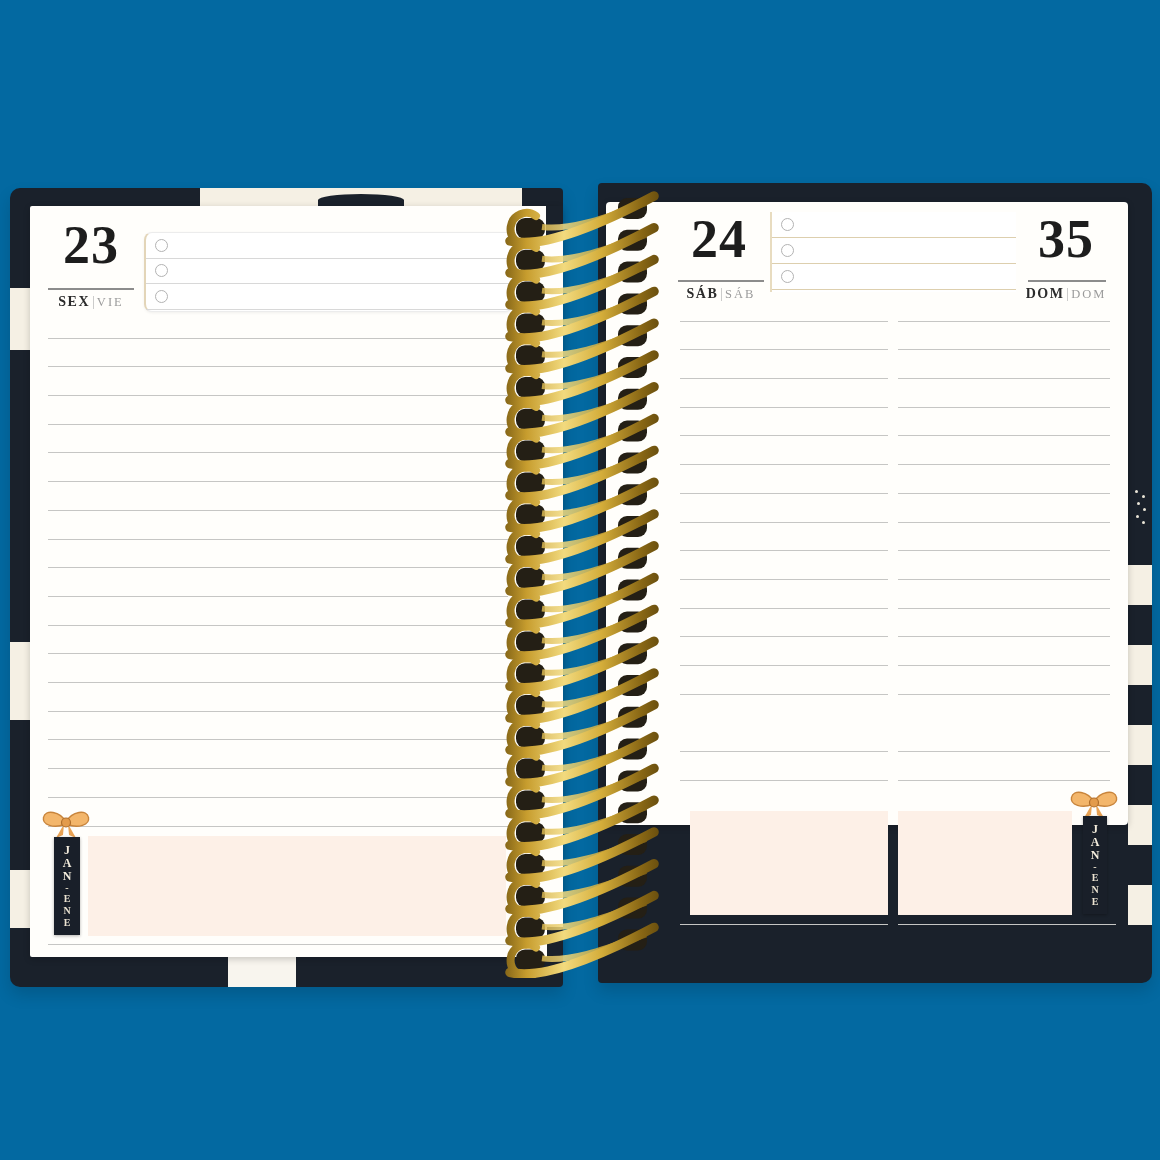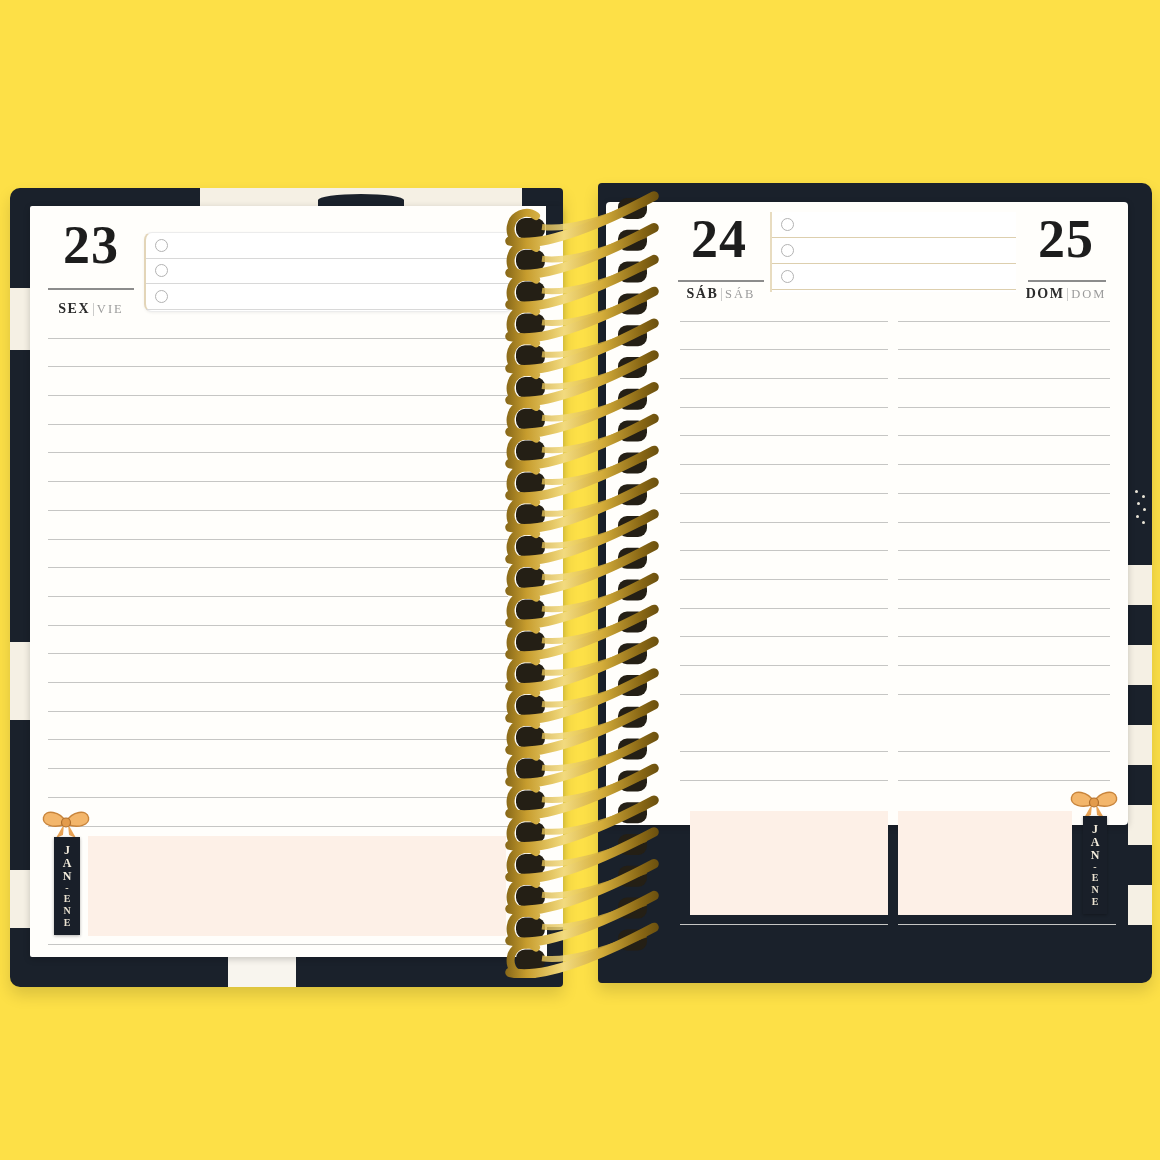--- a/index.html
+++ b/index.html
@@ -1,16 +1,16 @@
 <!DOCTYPE html>
 <html><head>
 <meta charset="utf-8">
 <style>
   html,body{margin:0;padding:0;background:#ffffff;}
-  .stage{position:relative;width:1160px;height:1160px;background:#fde047;overflow:hidden;
+  .stage{position:relative;width:1160px;height:1160px;background:#0369a1;overflow:hidden;
          font-family:"Liberation Serif",serif;}
   .abs{position:absolute;}
 
   
   .cover-left{left:10px;top:188px;width:553px;height:799px;background:#1a212b;
               border-radius:10px 4px 4px 10px;box-shadow:0 8px 16px rgba(0,0,0,.14);}
   .cover-right{left:598px;top:183px;width:554px;height:800px;background:#1a212b;
                border-radius:4px 10px 10px 4px;box-shadow:0 8px 16px rgba(0,0,0,.14);}
   .cream{background:#f5f0e4;}
   .gap-l1{left:10px;top:288px;width:22px;height:62px;}
@@ -88,21 +88,21 @@
   <div class="abs cream gap-l1"></div>
   <div class="abs cream gap-l2"></div>
   <div class="abs cream gap-l3"></div>
   <div class="abs cream gap-top"></div>
   <div class="abs bump"></div>
   <div class="abs gap-bottom"></div>
 
   <div class="abs paper paper-left">
     <div class="abs daynum" style="left:16px;top:10px;width:90px;">23</div>
     <div class="abs dayrule" style="left:18px;top:82px;width:86px;"></div>
-    <div class="abs daylabel" style="left:2px;top:88px;width:118px;margin-top:7px;">
+    <div class="abs daylabel" style="left:2px;top:88px;width:118px;">
       <span class="pt">SEX</span><span class="sep">|</span><span class="es">VIE</span>
     </div>
 
     <div class="abs chk chk-left">
         <div class="crow">
           <span class="circ"></span>
         </div>
         <div class="crow">
           <span class="circ"></span>
         </div>
@@ -162,21 +162,21 @@
           <span class="circ"></span>
         </div>
         <div class="crow">
           <span class="circ"></span>
         </div>
         <div class="crow">
           <span class="circ"></span>
         </div>
       </div>
 
-    <div class="abs daynum" style="left:418px;top:8px;width:84px;">25</div>
+    <div class="abs daynum" style="left:418px;top:8px;width:84px;">35</div>
     <div class="abs dayrule" style="left:422px;top:78px;width:78px;"></div>
     <div class="abs daylabel" style="left:404px;top:84px;width:112px;">
       <span class="pt">DOM</span><span class="sep">|</span><span class="es">DOM</span>
     </div>
 
     <div class="abs rules rules-ra"></div>
     <div class="abs rules rules-rb"></div>
     <div class="abs pink pink-ra"></div>
     <div class="abs pink pink-rb"></div>
     <div class="abs fline" style="left:74px;top:722px;width:208px;"></div>

